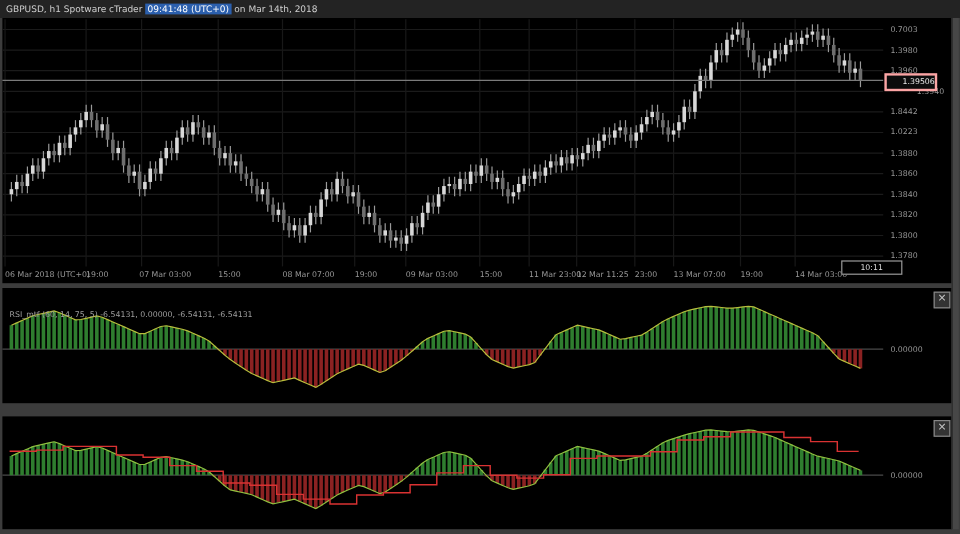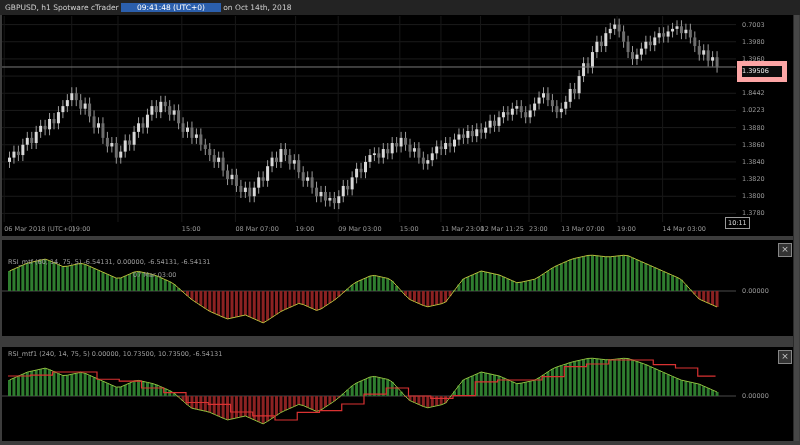--- a/index.html
+++ b/index.html
@@ -7,61 +7,61 @@
     position:relative;width:800px;height:445px;overflow:hidden;
     background:#3c3c3c;
     font-family:"DejaVu Sans", sans-serif;
     -webkit-font-smoothing:none;
   }
   .titlebar{
     position:absolute;left:0;top:0;width:800px;height:15px;
     background:#232323;color:#cfcfcf;font-size:7.5px;line-height:15px;
     padding-left:5px;box-sizing:border-box;white-space:nowrap;z-index:5;
   }
-  .titlebar .hl{background:#2b5fad;color:#ffffff;padding:0 16px;}
+  .titlebar .hl{background:#2b5fad;color:#ffffff;padding:0 2px;}
   .black-panel{position:absolute;left:2px;width:791px;background:#000;z-index:1;}
   #main-bg{top:15px;height:221px;}
   #p1-bg{top:240px;height:96px;}
   #p2-bg{top:347px;height:94px;}
   #scroll-strip{
     position:absolute;left:793px;top:15px;width:5px;height:426px;
     background:#474747;border-left:1px solid #2a2a2a;z-index:2;
   }
   #chart-svg{position:absolute;left:0;top:0;z-index:2;}
   .axis-lbl{position:absolute;font-size:6.5px;color:#979797;z-index:3;white-space:nowrap;}
   .panel-header{
     position:absolute;left:8px;font-size:6.5px;color:#9f9f9f;z-index:4;white-space:nowrap;
   }
   #p1-header{top:243px;margin-top:15px;}
   #p2-header{top:350px;}
   #price-badge{
     position:absolute;left:737px;width:40px;height:11px;
-    background:#0c0c0c;border:5px solid #fca5a5;color:#ececec;
-    font-size:6.5px;line-height:11px;text-align:left;z-index:4;
+    background:#0c0c0c;border:2px solid #fca5a5;color:#ececec;
+    font-size:6.5px;line-height:11px;text-align:right;z-index:4;
   }
   #time-badge{
     position:absolute;left:701px;top:217px;
     background:#000000;border:1px solid #9a9a9a;color:#dddddd;
-    font-size:6.5px;line-height:8px;padding:1px 2px;z-index:4;margin-left:24px;
+    font-size:6.5px;line-height:8px;padding:1px 15px;z-index:4;
   }
   .close-btn{
     position:absolute;left:778px;width:12px;height:12px;
     background:#333;border:1px solid #868686;color:#c8c8c8;
     font-size:9px;line-height:11px;text-align:center;z-index:4;cursor:pointer;
   }
   #p1-close{top:243px;}
   #p2-close{top:350px;}
 </style>
 </head>
 <body>
 
 <div id="app">
 
   <div class="titlebar">
-    <span>GBPUSD, h1 Spotware cTrader </span><span class="hl">09:41:48 (UTC+0)</span><span> on Oct 14th, 2018</span>
+    <span>GBPUSD, h1 Spotware cTrader </span><span class="hl">09:41:48 (UTC+0)</span><span> on Mar 14th, 2018</span>
   </div>
 
   <div id="main-bg" class="black-panel"></div>
   <div id="p1-bg" class="black-panel"></div>
   <div id="p2-bg" class="black-panel"></div>
   <div id="scroll-strip"></div>
 
   <svg id="chart-svg" width="800" height="445">
       <line x1="2" y1="24.583333333334288" x2="736" y2="24.583333333334288" stroke="#1b1b1b" stroke-width="1"></line>
       <line x1="2" y1="41.75000000000095" x2="736" y2="41.75000000000095" stroke="#1b1b1b" stroke-width="1"></line>
@@ -734,40 +734,39 @@
       <rect x="711.1" y="390.0377358490566" width="3" height="5.962264150943383" fill="#2f7d2f"></rect>
       <rect x="715.5500000000001" y="392" width="3" height="4" fill="#2f7d2f"></rect>
       <polyline points="9.5,380 13.95,378.0377358490566 18.4,376.07547169811323 22.85,374.1132075471698 27.3,372.1509433962264 31.75,371.0943396226415 36.2,370.1132075471698 40.650000000000006,369.1320754716981 45.1,368.1509433962264 49.550000000000004,369.66037735849056 54,371.62264150943395 58.45,373.58490566037733 62.900000000000006,375.54716981132077 67.35,375.2452830188679 71.80000000000001,374.2641509433962 76.25,373.2830188679245 80.7,372.3018867924528 85.15,373.35849056603774 89.60000000000001,375.3207547169811 94.05,377.2830188679245 98.5,379.2452830188679 102.95,381.20754716981133 107.4,383.1698113207547 111.85000000000001,385.1320754716981 116.30000000000001,387.0943396226415 120.75,386.9433962264151 125.2,384.9811320754717 129.65,383.0188679245283 134.10000000000002,381.0566037735849 138.55,380.45283018867923 143,381.4339622641509 147.45000000000002,382.41509433962267 151.9,383.39622641509436 156.35,384.7547169811321 160.8,386.7169811320755 165.25,388.6792452830189 169.70000000000002,390.64150943396226 174.15,393.20754716981133 178.6,397.1320754716981 183.05,401.05660377358487 187.5,404.9811320754717 191.95000000000002,408.22641509433964 196.4,409.20754716981133 200.85,410.188679245283 205.3,411.1698113207547 209.75,412.3018867924528 214.20000000000002,414.2641509433962 218.65,416.22641509433964 223.10000000000002,418.188679245283 227.55,419.92452830188677 232,418.9433962264151 236.45000000000002,417.9622641509434 240.9,416.9811320754717 245.35000000000002,416 249.8,417.9622641509434 254.25,419.92452830188677 258.70000000000005,421.8867924528302 263.15,423.8490566037736 267.6,421.2830188679245 272.05,418.33962264150944 276.5,415.39622641509436 280.95,412.45283018867923 285.40000000000003,410.33962264150944 289.85,408.37735849056605 294.3,406.41509433962267 298.75,404.45283018867923 303.2,405.50943396226415 307.65000000000003,407.47169811320754 312.1,409.433962264151 316.55,411.39622641509436 321,409.9622641509434 325.45,407.0188679245283 329.90000000000003,404.0754716981132 334.35,401.1320754716981 338.8,397.58490566037733 343.25,393.66037735849056 347.7,389.7358490566038 352.15000000000003,385.811320754717 356.6,382.9433962264151 361.05,380.9811320754717 365.5,379.0188679245283 369.95,377.0566037735849 374.40000000000003,376.45283018867923 378.85,377.433962264151 383.3,378.41509433962267 387.75,379.39622641509436 392.2,381.8867924528302 396.65000000000003,386.79245283018867 401.1,391.6981132075472 405.55,396.60377358490564 410,400.60377358490564 414.45,402.566037735849 418.90000000000003,404.52830188679246 423.35,406.49056603773585 427.8,407.77358490566036 432.25,406.79245283018867 436.70000000000005,405.811320754717 441.15000000000003,404.8301886792453 445.6,403.09433962264154 450.05,397.2075471698113 454.5,391.3207547169811 458.95000000000005,385.4339622641509 463.40000000000003,379.8490566037736 467.85,377.88679245283015 472.3,375.92452830188677 476.75,373.9622641509434 481.20000000000005,372 485.65000000000003,372.9811320754717 490.1,373.9622641509434 494.55,374.9433962264151 499,375.92452830188677 503.45000000000005,377.811320754717 507.90000000000003,379.7735849056604 512.35,381.7358490566038 516.8,383.6981132075472 521.25,383.1698113207547 525.7,382.188679245283 530.15,381.20754716981133 534.6,380.22641509433964 539.0500000000001,377.7358490566038 543.5,374.7924528301887 547.95,371.8490566037736 552.4,368.9056603773585 556.85,366.9811320754717 561.3000000000001,365.50943396226415 565.75,364.0377358490566 570.2,362.5660377358491 574.65,361.39622641509436 579.1,360.41509433962267 583.5500000000001,359.433962264151 588,358.45283018867923 592.45,358.2641509433962 596.9,358.7547169811321 601.35,359.2452830188679 605.8000000000001,359.7358490566038 610.25,359.77358490566036 614.7,359.2830188679245 619.15,358.79245283018867 623.6,358.3018867924528 628.0500000000001,358.566037735849 632.5,360.0377358490566 636.95,361.50943396226415 641.4,362.9811320754717 645.85,364.60377358490564 650.3000000000001,366.5660377358491 654.75,368.52830188679246 659.2,370.49056603773585 663.65,372.45283018867923 668.1,374.41509433962267 672.5500000000001,376.37735849056605 677,378.33962264150944 681.45,380.1509433962264 685.9,381.1320754716981 690.35,382.11320754716985 694.8000000000001,383.09433962264154 699.25,384.1509433962264 703.7,386.1132075471698 708.15,388.07547169811323 712.6,390.0377358490566 717.0500000000001,392" fill="none" stroke="#8fbf3f" stroke-width="1"></polyline>
       <path d="M8,376L30.25,376L30.25,375.0943396226415L52.5,375.0943396226415L52.5,372L74.75,372L74.75,372L97,372L97,379.2452830188679L119.25,379.2452830188679L119.25,381.0566037735849L141.5,381.0566037735849L141.5,388L163.75,388L163.75,392.6792452830189L186,392.6792452830189L186,402.49056603773585L208.25,402.49056603773585L208.25,404.3018867924528L230.5,404.3018867924528L230.5,412L252.75,412L252.75,415.92452830188677L275,415.92452830188677L275,420L297.25,420L297.25,412.45283018867923L319.5,412.45283018867923L319.5,410.64150943396226L341.75,410.64150943396226L341.75,404L364,404L364,394.0377358490566L386.25,394.0377358490566L386.25,388L408.5,388L408.5,396L430.75,396L430.75,398.41509433962267L453,398.41509433962267L453,395.54716981132077L475.25,395.54716981132077L475.25,381.9622641509434L497.5,381.9622641509434L497.5,380L519.75,380L519.75,380L542,380L542,376.52830188679246L564.25,376.52830188679246L564.25,366.7169811320755L586.5,366.7169811320755L586.5,364L608.75,364L608.75,360L631,360L631,360L653.25,360L653.25,364.52830188679246L675.5,364.52830188679246L675.5,368L697.75,368L697.75,376.1509433962264L715.5500000000001,376.1509433962264" fill="none" stroke="#d93232" stroke-width="1.2"></path>
     </svg>
 
   <div id="price-badge" style="top: 60.985px;">1.39506</div>
   <div id="time-badge">10:11</div>
 
   <div id="p1-header" class="panel-header">RSI_mtf (60, 14, 75, 5) -6.54131, 0.00000, -6.54131, -6.54131</div>
-  <div id="p2-header" class="panel-header">RSI_mtf1 (240, 14, 75, 5) 0.00000, 10.73500, 10.73500, -6.54131</div>
 
   <div id="p1-close" class="close-btn">×</div>
   <div id="p2-close" class="close-btn">×</div>
 
 <div class="axis-lbl" style="left: 742px; top: 20.5833px;">0.7003</div>
     <div class="axis-lbl" style="left: 742px; top: 37.75px;">1.3980</div>
     <div class="axis-lbl" style="left: 742px; top: 54.9167px;">1.3960</div>
     <div class="axis-lbl" style="left: 764px; top: 72.0833px;">1.3940</div>
     <div class="axis-lbl" style="left: 742px; top: 89.25px;">1.8442</div>
     <div class="axis-lbl" style="left: 742px; top: 106.417px;">1.0223</div>
     <div class="axis-lbl" style="left: 742px; top: 123.583px; text-align: center;">1.3880</div>
     <div class="axis-lbl" style="left: 742px; top: 140.75px;">1.3860</div>
     <div class="axis-lbl" style="left: 742px; top: 157.917px;">1.3840</div>
     <div class="axis-lbl" style="left: 742px; top: 175.083px;">1.3820</div>
     <div class="axis-lbl" style="left: 742px; top: 192.25px;">1.3800</div>
     <div class="axis-lbl" style="left: 742px; top: 209.417px;">1.3780</div>
     <div class="axis-lbl" style="left: 4.202px; top: 225px;">06 Mar 2018 (UTC+0)</div>
     <div class="axis-lbl" style="left: 71.73px; top: 225px;">19:00</div>
-    <div class="axis-lbl" style="left: 133px; top: 225px; margin-top: 46px;">07 Mar 03:00</div>
+    <div class="axis-lbl" style="left: 116px; top: 225px;">07 Mar 03:00</div>
     <div class="axis-lbl" style="left: 181.83px; top: 225px;">15:00</div>
     <div class="axis-lbl" style="left: 235.412px; top: 225px;">08 Mar 07:00</div>
     <div class="axis-lbl" style="left: 295.6px; top: 225px;">19:00</div>
     <div class="axis-lbl" style="left: 338.172px; top: 225px;">09 Mar 03:00</div>
     <div class="axis-lbl" style="left: 399.828px; top: 225px;">15:00</div>
     <div class="axis-lbl" style="left: 440.932px; top: 225px;">11 Mar 23:00</div>
     <div class="axis-lbl" style="left: 480.568px; top: 225px;">12 Mar 11:25</div>
     <div class="axis-lbl" style="left: 529.012px; top: 225px;">23:00</div>
     <div class="axis-lbl" style="left: 561.308px; top: 225px;">13 Mar 07:00</div>
     <div class="axis-lbl" style="left: 617.092px; top: 225px;">19:00</div>

